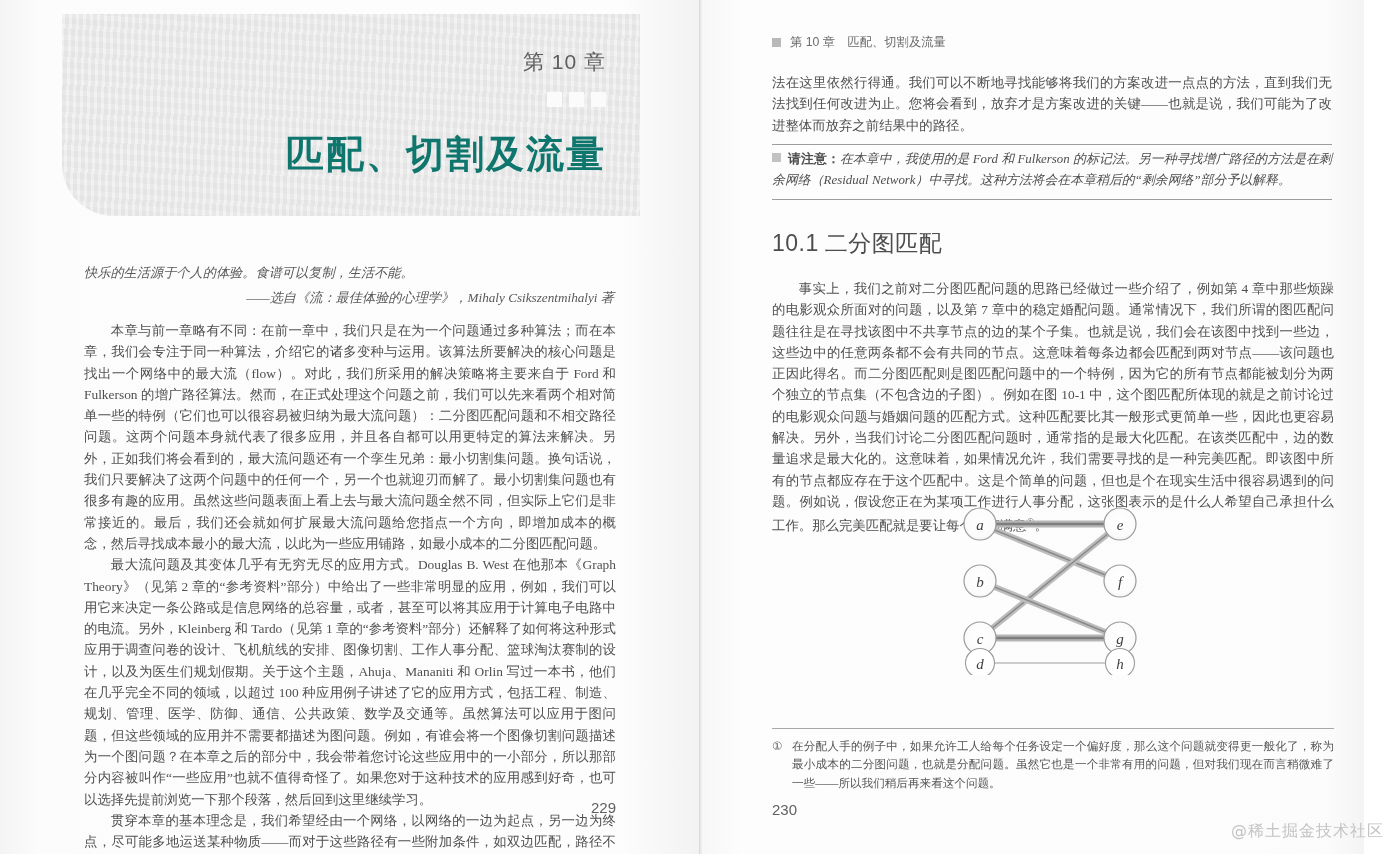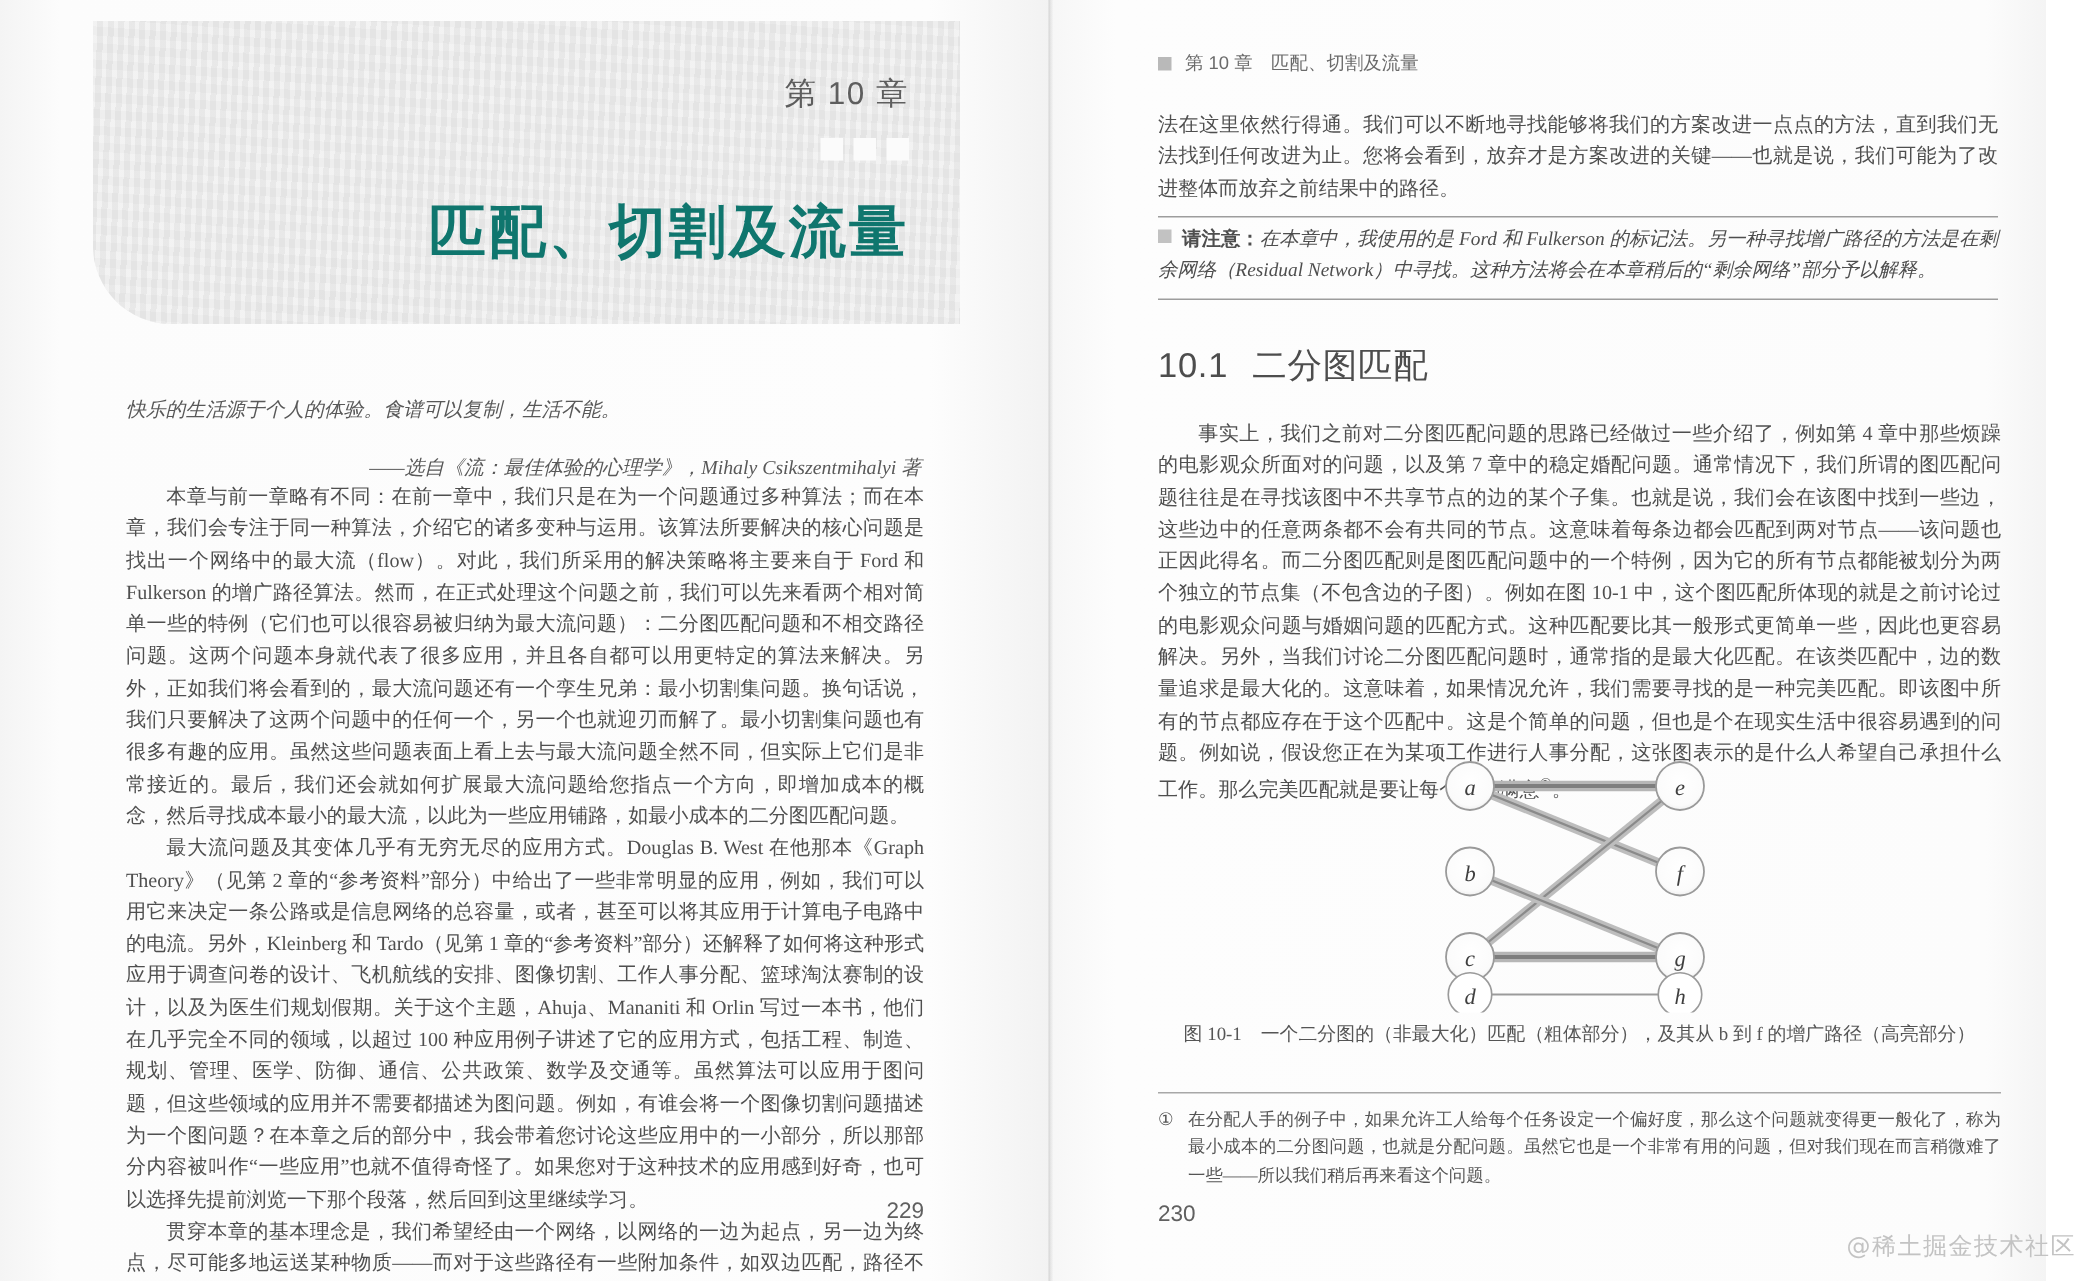--- a/index.html
+++ b/index.html
@@ -108,21 +108,21 @@
     top: 262px;
     width: 530px;
     font-style: italic;
     font-size: 13.2px;
     line-height: 22px;
     color: #585858;
   }
   .epigraph .attrib {
     display: block;
     text-align: right;
-    margin-top: 17px;
+    margin-top: 3px;
     white-space: nowrap;
   }
 
   
   .left-body {
     position: absolute;
     left: 84px;
     top: 320px;
     width: 532px;
     font-size: 13.4px;
@@ -202,21 +202,21 @@
 
   .section-head {
     position: absolute;
     left: 72px;
     top: 228px;
     font-family: "Liberation Sans", "DejaVu Sans", sans-serif;
     font-size: 23px;
     color: #4d4d4d;
     letter-spacing: .5px;
   }
-  .section-head .sec-num { margin-right: 16px; }
+  .section-head .sec-num { margin-right: 6px; }
 
   .right-body {
     position: absolute;
     left: 72px;
     top: 278px;
     width: 562px;
     font-size: 13.4px;
     line-height: 21.3px;
     text-align: justify;
     color: #4f4f4f;
@@ -387,21 +387,20 @@
           <circle cx="172" cy="81" r="16" fill="url(#nodeShade)" stroke="#9a9a9a" stroke-width="1.2"></circle>
           <text x="172" y="87" text-anchor="middle" font-family="Liberation Serif, serif" font-style="italic" font-size="15" fill="#3f3f3f">f</text>
 
           <circle cx="172" cy="138" r="16" fill="url(#nodeShade)" stroke="#9a9a9a" stroke-width="1.2"></circle>
           <text x="172" y="144" text-anchor="middle" font-family="Liberation Serif, serif" font-style="italic" font-size="15" fill="#3f3f3f">g</text>
 
           <circle cx="172" cy="163" r="14.5" fill="#ffffff" stroke="#9a9a9a" stroke-width="1.1"></circle>
           <text x="172" y="169" text-anchor="middle" font-family="Liberation Serif, serif" font-style="italic" font-size="15" fill="#3f3f3f">h</text>
         </g>
       </svg>
-      <div class="figure-caption">图 10-1　一个二分图的（非最大化）匹配（粗体部分），及其从 b 到 f 的增广路径（高亮部分）</div>
     </div>
 
     <div class="footnote">
       <span class="fn-marker">①</span>
       <span class="fn-text">在分配人手的例子中，如果允许工人给每个任务设定一个偏好度，那么这个问题就变得更一般化了，称为最小成本的二分图问题，也就是分配问题。虽然它也是一个非常有用的问题，但对我们现在而言稍微难了一些——所以我们稍后再来看这个问题。</span>
     </div>
 
     <div class="pagenum-right">230</div>
   </div>
 

